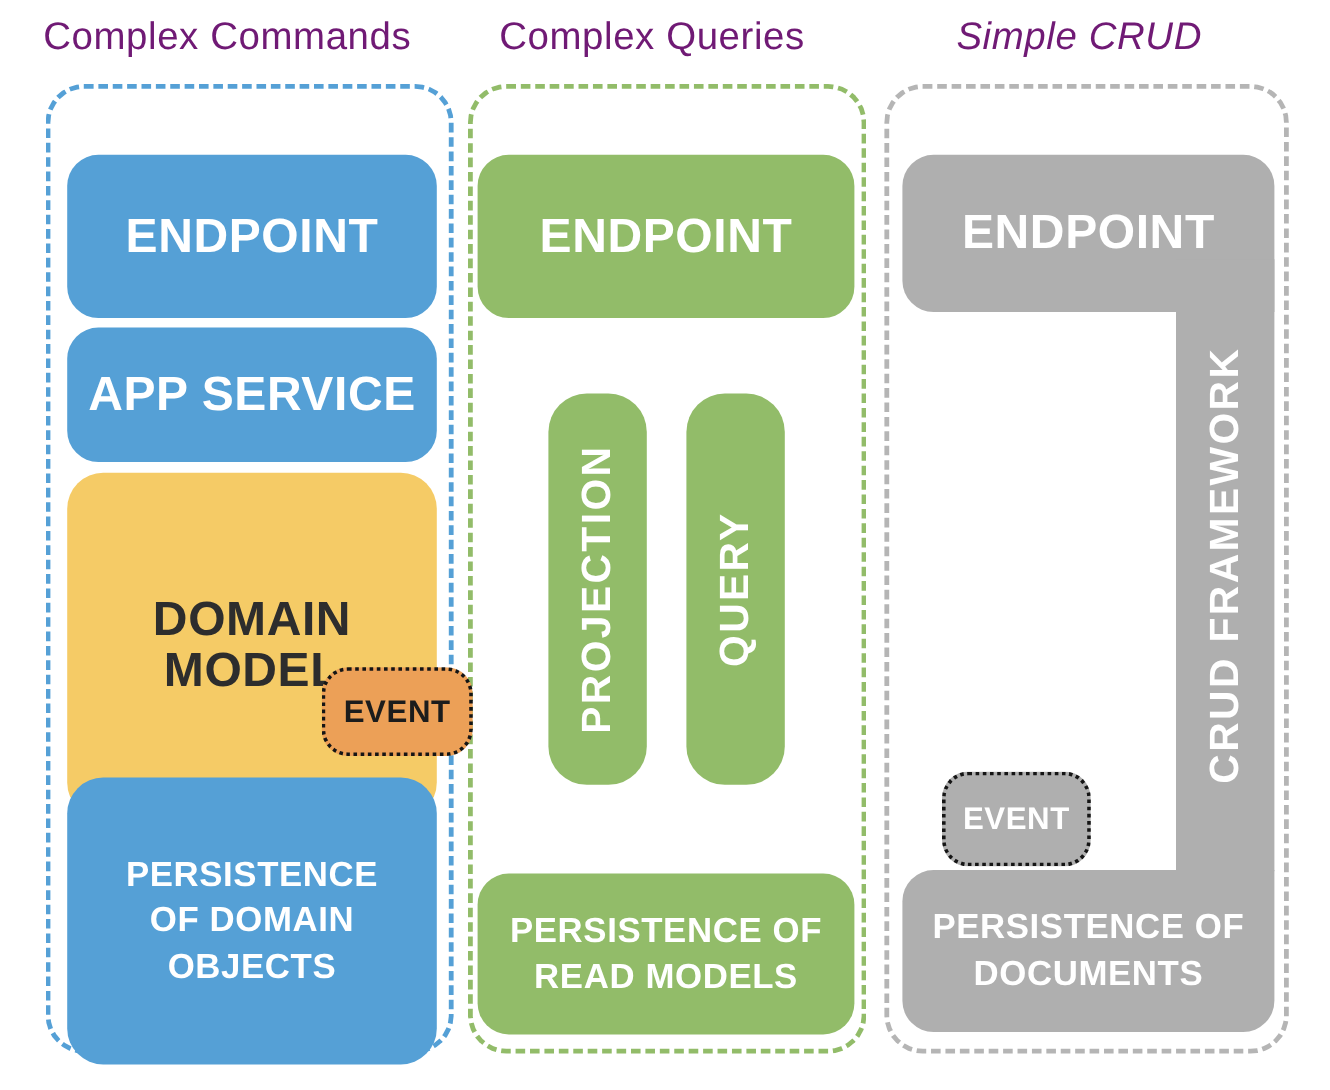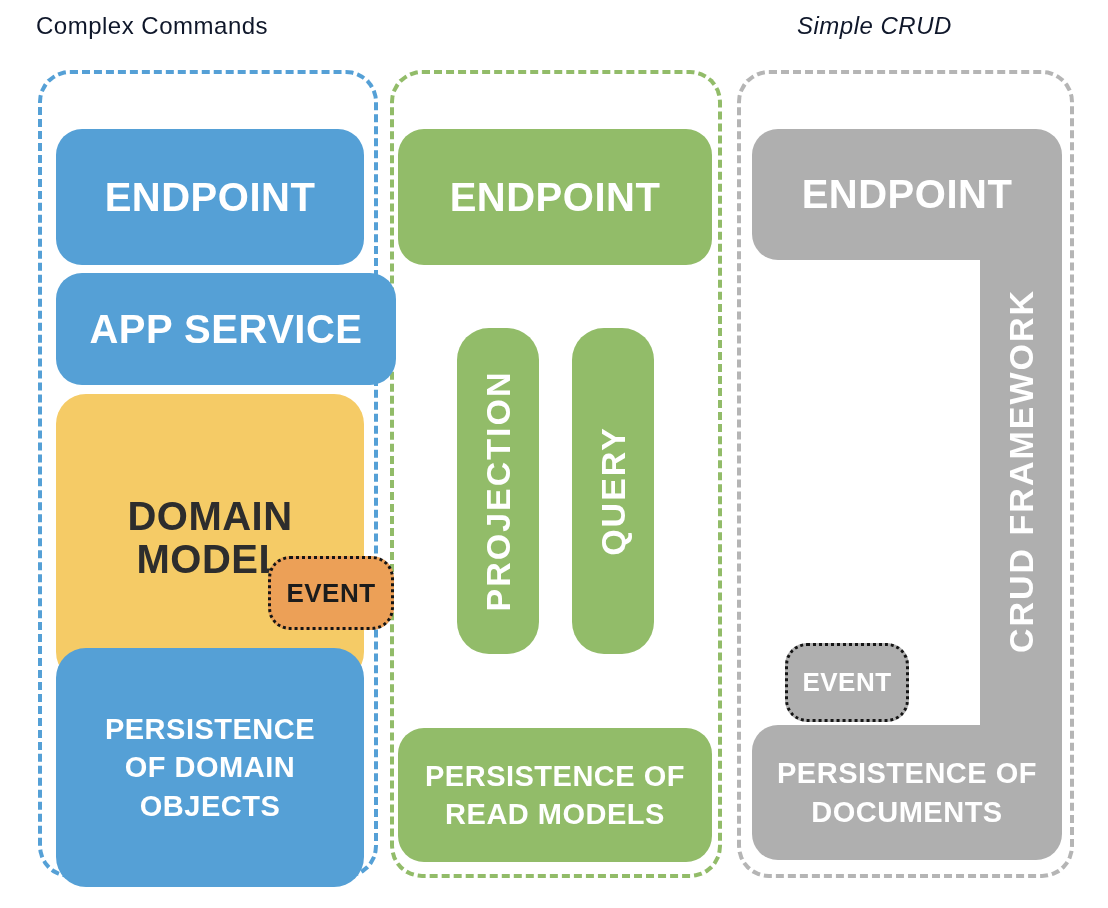--- a/index.html
+++ b/index.html
@@ -1,22 +1,22 @@
 <!DOCTYPE html>
 <html><head>
 <meta charset="utf-8">
 <style>
   html,body { margin:0; padding:0; background:#ffffff; }
   .canvas {
     position:relative; width:1108px; height:908px; background:#ffffff;
     font-family:"Liberation Sans", sans-serif; overflow:hidden;
   }
   .col-title {
-    position:absolute; top:12px; font-size:24px; font-weight:400;
-    color:#0f172a; letter-spacing:0.5px; white-space:nowrap;
+    position:absolute; top:12px; font-size:32px; font-weight:400;
+    color:#701a75; letter-spacing:0.5px; white-space:nowrap;
   }
   .dashed-container {
     position:absolute; top:70px; height:808px; box-sizing:border-box;
     border:4px dashed #999; border-radius:32px; background:transparent;
   }
   .box {
     position:absolute; box-sizing:border-box;
     display:flex; align-items:center; justify-content:center;
     text-align:center; font-weight:bold; letter-spacing:0.5px;
   }
@@ -43,41 +43,42 @@
     font-size:34px; letter-spacing:2px;
   }
   
   #c1 { left:38px;  width:340px; border-color:#55A0D6; }
   #c2 { left:390px; width:332px; border-color:#92BC69; }
   #c3 { left:737px; width:337px; border-color:#B5B5B5; }
   #t1 { left:36px; }
   #t2 { left:416px; }
   #t3 { left:797px;font-style:italic; }
   #cc-endpoint    { left:56px; top:86px;  width:308px; height:136px; }
-  #cc-appservice  { left:56px; top:230px; width:340px; height:112px; }
+  #cc-appservice  { left:56px; top:230px; width:308px; height:112px; }
   #cc-domainmodel { left:56px; top:351px; width:308px; height:288px; line-height:1.08; }
   #cc-event       { left:233px; top:556px; width:126px; height:74px; background:#ECA057; color:#1c1c1c; }
   #cc-persistence { left:56px; top:648px; width:308px; height:239px; }
   
   #cq-endpoint    { left:398px; top:86px;  width:314px; height:136px; }
   #cq-projection  { left:457px; top:328px; width:82px; height:326px; background:#92BC69; }
   #cq-query       { left:572px; top:328px; width:82px; height:326px; background:#92BC69; }
   #cq-persistence { left:398px; top:728px; width:314px; height:134px; }
   
   #sc-endpoint    { left:752px; top:86px;  width:310px; height:131px; border-radius:26px 26px 0 26px; }
   #sc-crudbar     { left:980px; top:216px; width:82px; height:510px; background:#AFAFAF; border-radius:0; }
   #sc-persistence { left:752px; top:725px; width:310px; height:135px; border-radius:26px 0 26px 26px; }
   #sc-event       { left:750px; top:643px; width:124px; height:79px; background:#AFAFAF; color:#ffffff; }
 </style>
 </head>
 <body>
 
 <div class="canvas">
 
   <div class="col-title" id="t1">Complex Commands</div>
+  <div class="col-title" id="t2">Complex Queries</div>
   <div class="col-title" id="t3">Simple CRUD</div>
 
   <div class="dashed-container" id="c1"></div>
   <div class="dashed-container" id="c2"></div>
   <div class="dashed-container" id="c3"></div>
 
   <div class="box blue r26 f40" id="cc-endpoint">
     <span class="lbl">ENDPOINT</span>
   </div>
   <div class="box blue r26 f40" id="cc-appservice">

